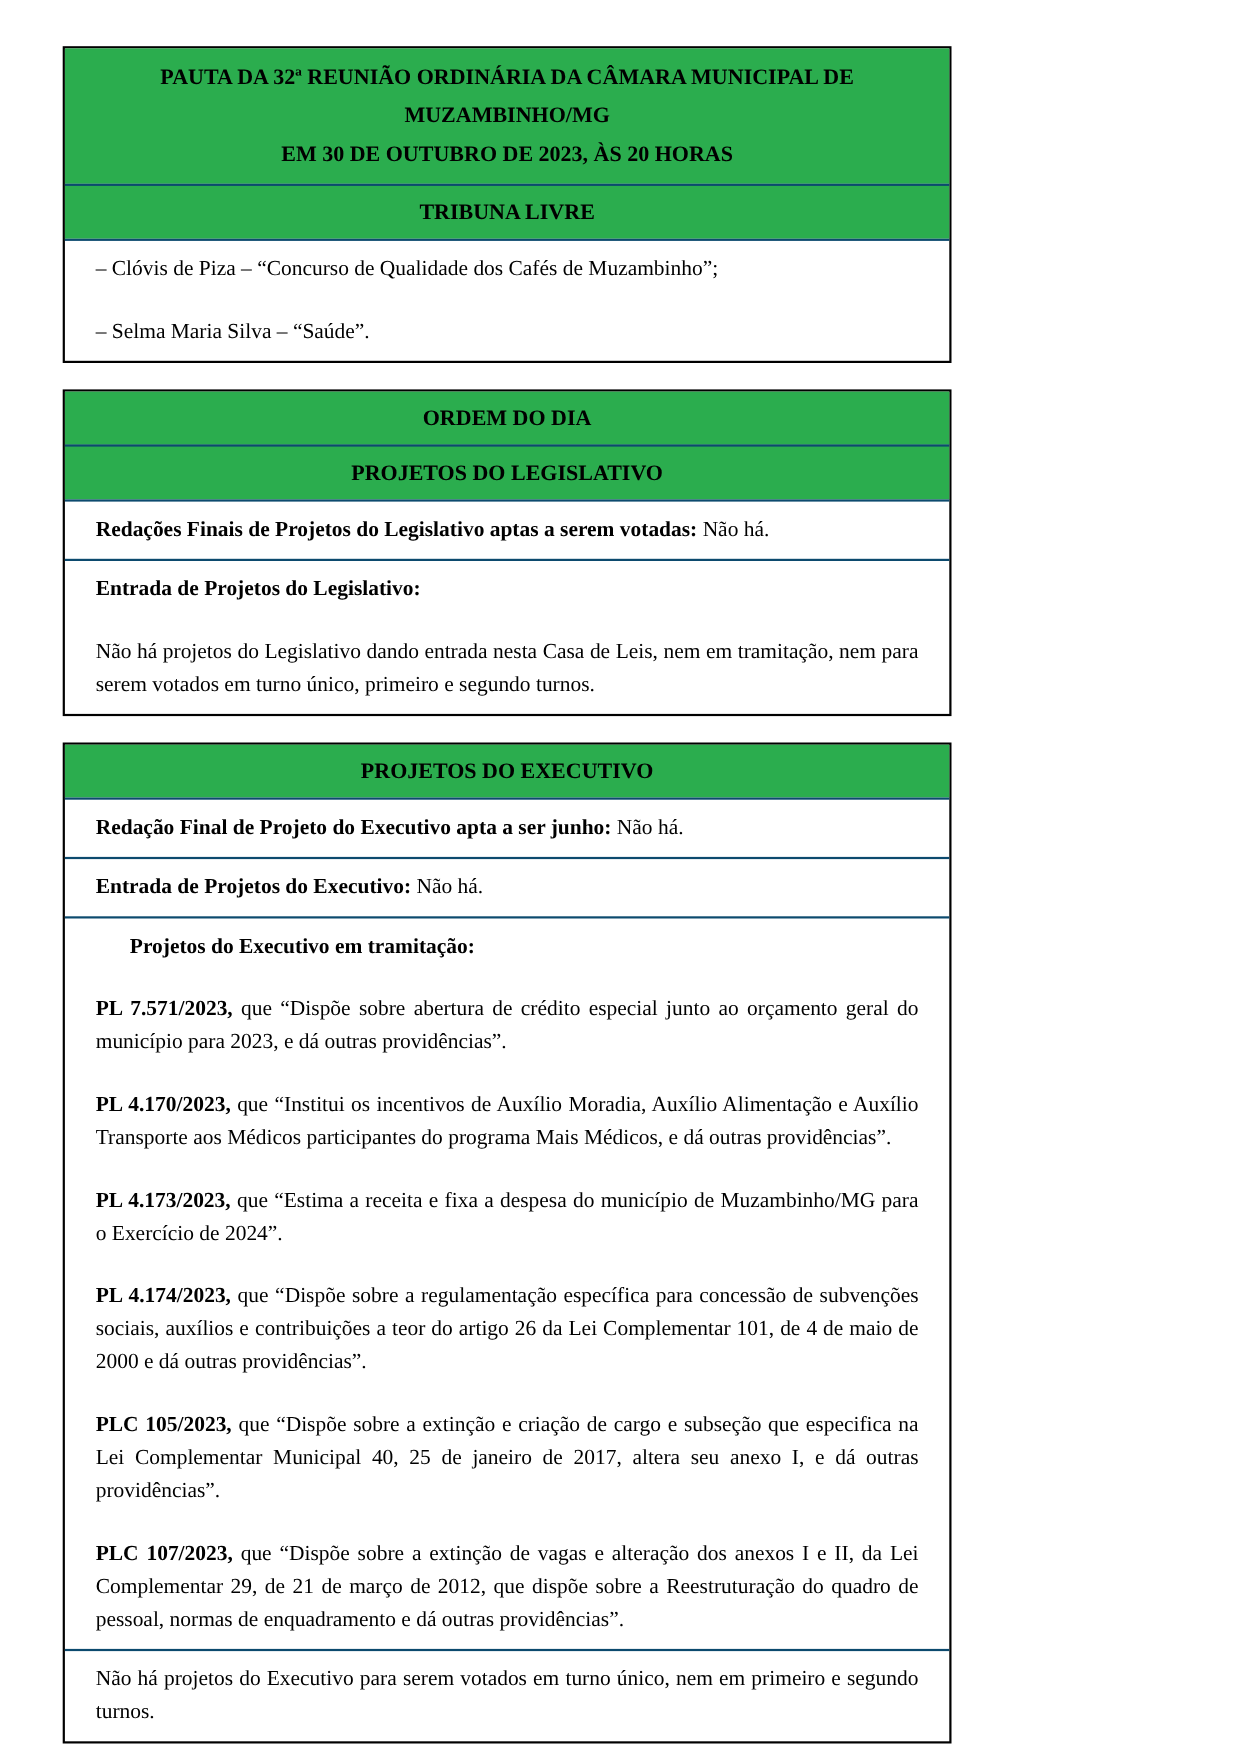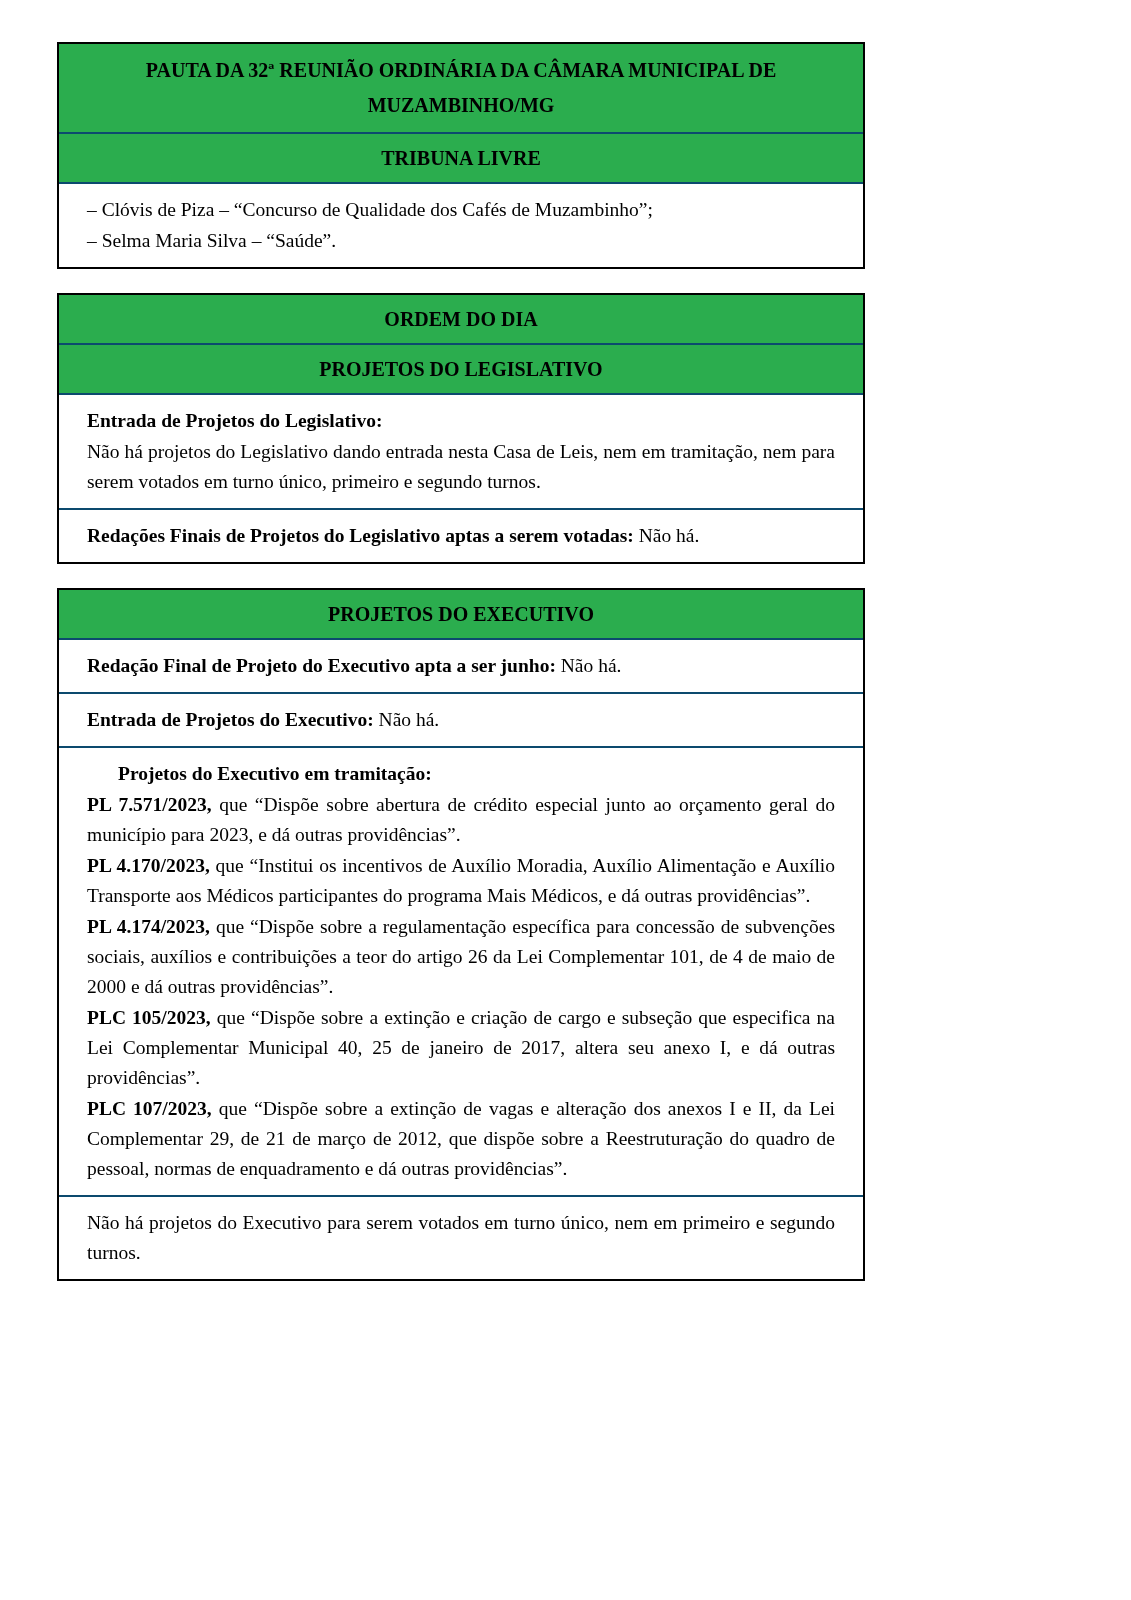--- a/index.html
+++ b/index.html
@@ -42,65 +42,67 @@
     line-height: 35px;
   }
   .title-line { display: block; }
   .cell {
     padding: 11px 28px;
     font-size: 19.5px;
     line-height: 30px;
     text-align: justify;
   }
   .cell p { margin: 0; }
-  .cell p + p { margin-top: 1px; }
+  .cell p + p { margin-top: 27px; }
   .cell .label { font-weight: bold; }
   .items p { margin-top: 13px; }
   .items p:first-child { margin-top: 0; margin-left: 31px; }
 </style>
 </head>
 <body>
 
 <div class="doc">
 
   <div class="tbl">
     <div class="row green title-row">
       <span class="title-line">PAUTA DA 32ª REUNIÃO ORDINÁRIA DA CÂMARA MUNICIPAL DE MUZAMBINHO/MG</span>
+      <span class="title-line">EM 30 DE OUTUBRO DE 2023, ÀS 20 HORAS</span>
     </div>
     <div class="row green">TRIBUNA LIVRE</div>
     <div class="row cell">
       <p>– Clóvis de Piza – “Concurso de Qualidade dos Cafés de Muzambinho”;</p>
       <p>– Selma Maria Silva – “Saúde”.</p>
     </div>
   </div>
 
   <div class="tbl">
     <div class="row green">ORDEM DO DIA</div>
     <div class="row green">PROJETOS DO LEGISLATIVO</div>
     <div class="row cell">
+      <p><b class="label">Redações Finais de Projetos do Legislativo aptas a serem votadas:</b><span> Não há.</span></p>
+    </div>
+    <div class="row cell">
       <p class="label">Entrada de Projetos do Legislativo:</p>
       <p>Não há projetos do Legislativo dando entrada nesta Casa de Leis, nem em tramitação, nem para serem votados em turno único, primeiro e segundo turnos.</p>
-    </div>
-    <div class="row cell">
-      <p><b class="label">Redações Finais de Projetos do Legislativo aptas a serem votadas:</b><span> Não há.</span></p>
     </div>
   </div>
 
   <div class="tbl">
     <div class="row green">PROJETOS DO EXECUTIVO</div>
     <div class="row cell">
       <p><b class="label">Redação Final de Projeto do Executivo apta a ser junho:</b><span> Não há.</span></p>
     </div>
     <div class="row cell">
       <p><b class="label">Entrada de Projetos do Executivo:</b><span> Não há.</span></p>
     </div>
     <div class="row cell items">
       <p class="label">Projetos do Executivo em tramitação:</p>
       <p><b class="label">PL 7.571/2023,</b><span> que “Dispõe sobre abertura de crédito especial junto ao orçamento geral do município para 2023, e dá outras providências”.</span></p>
       <p><b class="label">PL 4.170/2023,</b><span> que “Institui os incentivos de Auxílio Moradia, Auxílio Alimentação e Auxílio Transporte aos Médicos participantes do programa Mais Médicos, e dá outras providências”.</span></p>
+      <p><b class="label">PL 4.173/2023,</b><span> que “Estima a receita e fixa a despesa do município de Muzambinho/MG para o Exercício de 2024”.</span></p>
       <p><b class="label">PL 4.174/2023,</b><span> que “Dispõe sobre a regulamentação específica para concessão de subvenções sociais, auxílios e contribuições a teor do artigo 26 da Lei Complementar 101, de 4 de maio de 2000 e dá outras providências”.</span></p>
       <p><b class="label">PLC 105/2023,</b><span> que “Dispõe sobre a extinção e criação de cargo e subseção que especifica na Lei Complementar Municipal 40, 25 de janeiro de 2017, altera seu anexo I, e dá outras providências”.</span></p>
       <p><b class="label">PLC 107/2023,</b><span> que “Dispõe sobre a extinção de vagas e alteração dos anexos I e II, da Lei Complementar 29, de 21 de março de 2012, que dispõe sobre a Reestruturação do quadro de pessoal, normas de enquadramento e dá outras providências”.</span></p>
     </div>
     <div class="row cell">
       <p>Não há projetos do Executivo para serem votados em turno único, nem em primeiro e segundo turnos.</p>
     </div>
   </div>
 
 </div>

